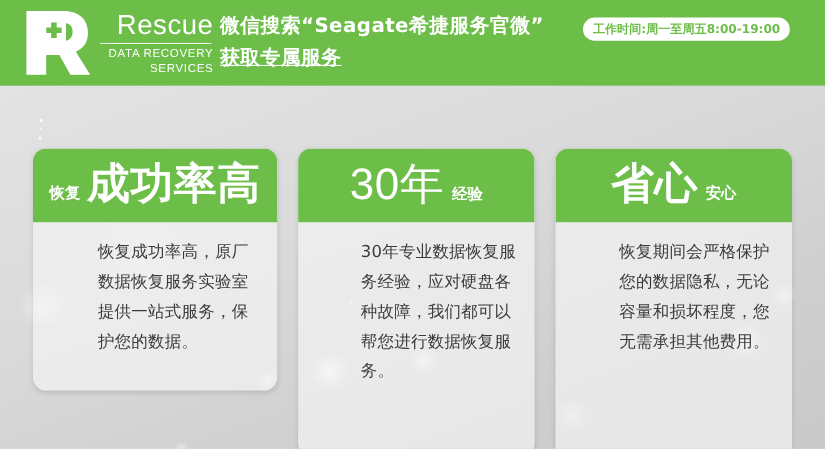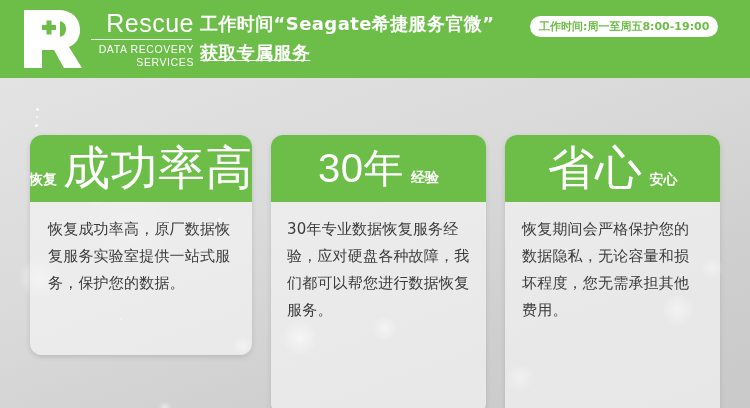--- a/index.html
+++ b/index.html
@@ -146,23 +146,23 @@
   .card-2 .card-head,
   .card-3 .card-head { }
 
   .head-inner {
     display: flex;
     align-items: baseline;
     color: #ffffff;
     white-space: nowrap;
   }
   .head-big {
-    font-size: 47px;
+    font-size: 39px;
     line-height: 42px;
-    font-weight: normal;
+    font-weight: bold;
     font-family: "DejaVu Sans", "Liberation Sans", sans-serif;
     letter-spacing: 0.5px;
   }
   .head-big.latin {
     font-size: 40px;
     font-family: "Liberation Sans", "DejaVu Sans", sans-serif;
     font-weight: 400;
   }
   .head-small {
     font-size: 14px;
@@ -173,20 +173,21 @@
   .head-small.pre { margin-right: 6px; }
   .head-small.post { margin-left: 7px; }
 
   .card-body {
     padding: 14px 18px 12px 18px;
     color: #3b3b3b;
     font-size: 15px;
     line-height: 27px;
     font-family: "DejaVu Sans", "Liberation Sans", sans-serif;
     letter-spacing: 0.2px;
+    margin-left: 41px;
   }
   .card-2 .card-body { padding-left: 16px; padding-right: 14px; }
   .card-3 .card-body { padding-left: 17px; }
 </style>
 </head>
 <body>
 
 <div class="page">
 
   <div class="header">
@@ -200,21 +201,21 @@
       </svg>
       <div class="brand">
         <div class="brand-name">Rescue</div>
         <div class="brand-rule"></div>
         <div class="brand-sub">DATA RECOVERY</div>
         <div class="brand-sub">SERVICES</div>
       </div>
     </div>
 
     <div class="header-msg">
-      <span>工作时间“Seagate希捷服务官微”</span>
+      <span>微信搜索“Seagate希捷服务官微”</span>
       <span class="line2">获取专属服务</span>
     </div>
 
     <div class="hours-badge">工作时间:周一至周五8:00-19:00</div>
   </div>
 
   <div class="bg">
     <div class="bg-sparkle" style="left:36px;  top:30px;  width:3px; height:3px;"></div>
     <div class="bg-sparkle" style="left:36px;  top:38px;  width:2px; height:2px;"></div>
     <div class="bg-sparkle" style="left:35px;  top:46px;  width:3px; height:3px;"></div>

